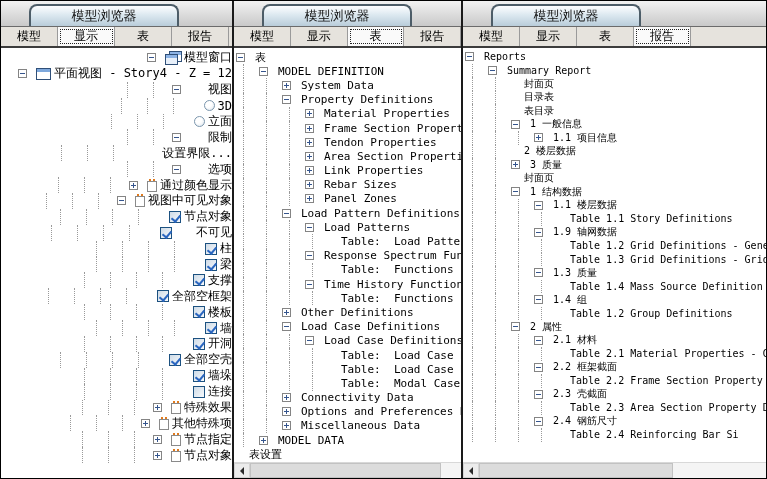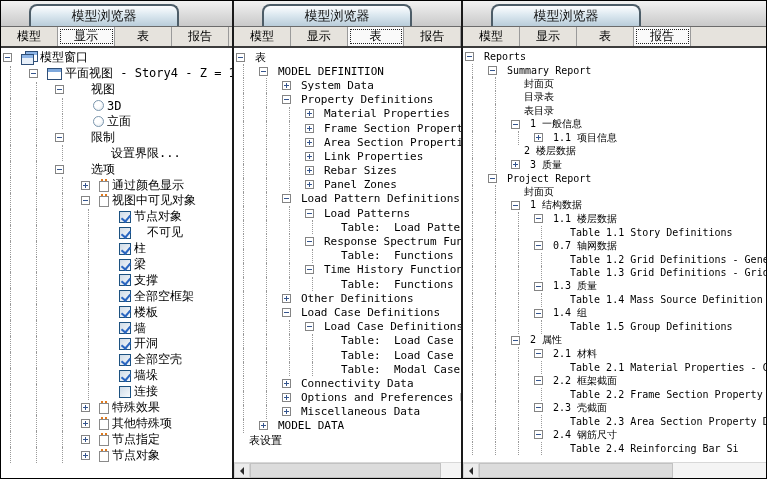--- a/index.html
+++ b/index.html
@@ -22,21 +22,21 @@
 
   
   .subtabs { height:21px; background:#e6e3dd; border-bottom:2px solid #3c3c3c; display:flex; flex:none; }
   .subtab { width:57px; height:100%; display:flex; align-items:center; justify-content:center;
     font-size:12px; color:#000; border-right:1px solid #9a9a9a; cursor:default; }
   .subtab.active { background:#fafafa; outline:1px dotted #222; outline-offset:-3px; }
 
   
   .tree { flex:1; overflow:hidden; padding-top:2px; padding-left:2px; background:#fff; }
   .row { display:flex; align-items:center; white-space:pre; }
-  .p-left  .row { height:15.9px; font-size:12px; }
+  .p-left  .row { height:15.9px; font-size:12px;justify-content:flex-end; }
   .p-mid   .row { height:14.2px; font-size:11px; }
   .p-right .row { height:13.5px; font-size:10px; }
   .row .label { font-family:"DejaVu Sans Mono","DejaVu Sans",monospace; color:#000; padding-left:3px; white-space:pre; }
 
   .indent { align-self:stretch; flex:none; position:relative; }
   .p-left .indent { width:26px; }
   .p-mid .indent, .p-right .indent { width:23px; }
   .indent::before { content:""; position:absolute; left:7px; top:0; bottom:0; border-left:1px dotted #9a9a9a; }
 
   .ecell { width:16px; flex:none; display:flex; align-items:center; }
@@ -98,21 +98,21 @@
         <div class="row"><span class="indent"></span><span class="ecell"><span class="expbox"></span></span><span class="icon icon-view"></span><span class="label">平面视图 - Story4 - Z = 12</span></div>
         <div class="row"><span class="indent"></span><span class="indent"></span><span class="ecell"><span class="expbox"></span></span><span class="icon icon-blank"></span><span class="label">视图</span></div>
         <div class="row"><span class="indent"></span><span class="indent"></span><span class="indent"></span><span class="scell"><span class="stub"></span></span><span class="icon icon-radio"></span><span class="label">3D</span></div>
         <div class="row"><span class="indent"></span><span class="indent"></span><span class="indent"></span><span class="scell"><span class="stub"></span></span><span class="icon icon-radio"></span><span class="label">立面</span></div>
         <div class="row"><span class="indent"></span><span class="indent"></span><span class="ecell"><span class="expbox"></span></span><span class="icon icon-blank"></span><span class="label">限制</span></div>
         <div class="row"><span class="indent"></span><span class="indent"></span><span class="indent"></span><span class="scell"><span class="stub"></span></span><span class="icon icon-blank"></span><span class="label">设置界限...</span></div>
         <div class="row"><span class="indent"></span><span class="indent"></span><span class="ecell"><span class="expbox"></span></span><span class="icon icon-blank"></span><span class="label">选项</span></div>
         <div class="row"><span class="indent"></span><span class="indent"></span><span class="indent"></span><span class="ecell"><span class="expbox plus"></span></span><span class="icon icon-note"></span><span class="label">通过颜色显示</span></div>
         <div class="row"><span class="indent"></span><span class="indent"></span><span class="indent"></span><span class="ecell"><span class="expbox"></span></span><span class="icon icon-note"></span><span class="label">视图中可见对象</span></div>
         <div class="row"><span class="indent"></span><span class="indent"></span><span class="indent"></span><span class="indent"></span><span class="scell"><span class="stub"></span></span><span class="icon icon-check checked"></span><span class="label">节点对象</span></div>
-        <div class="row"><span class="indent"></span><span class="indent"></span><span class="indent"></span><span class="indent"></span><span class="scell"><span class="stub"></span></span><span class="icon icon-check checked"></span><span class="label" style="padding-left: 16px;">不可见</span></div>
+        <div class="row"><span class="indent"></span><span class="indent"></span><span class="indent"></span><span class="indent"></span><span class="scell"><span class="stub"></span></span><span class="icon icon-check checked"></span><span class="label" style="padding-left: 24px;">不可见</span></div>
         <div class="row"><span class="indent"></span><span class="indent"></span><span class="indent"></span><span class="indent"></span><span class="scell"><span class="stub"></span></span><span class="icon icon-check checked"></span><span class="label">柱</span></div>
         <div class="row"><span class="indent"></span><span class="indent"></span><span class="indent"></span><span class="indent"></span><span class="scell"><span class="stub"></span></span><span class="icon icon-check checked"></span><span class="label">梁</span></div>
         <div class="row"><span class="indent"></span><span class="indent"></span><span class="indent"></span><span class="indent"></span><span class="scell"><span class="stub"></span></span><span class="icon icon-check checked"></span><span class="label">支撑</span></div>
         <div class="row"><span class="indent"></span><span class="indent"></span><span class="indent"></span><span class="indent"></span><span class="scell"><span class="stub"></span></span><span class="icon icon-check checked"></span><span class="label">全部空框架</span></div>
         <div class="row"><span class="indent"></span><span class="indent"></span><span class="indent"></span><span class="indent"></span><span class="scell"><span class="stub"></span></span><span class="icon icon-check checked"></span><span class="label">楼板</span></div>
         <div class="row"><span class="indent"></span><span class="indent"></span><span class="indent"></span><span class="indent"></span><span class="scell"><span class="stub"></span></span><span class="icon icon-check checked"></span><span class="label">墙</span></div>
         <div class="row"><span class="indent"></span><span class="indent"></span><span class="indent"></span><span class="indent"></span><span class="scell"><span class="stub"></span></span><span class="icon icon-check checked"></span><span class="label">开洞</span></div>
         <div class="row"><span class="indent"></span><span class="indent"></span><span class="indent"></span><span class="indent"></span><span class="scell"><span class="stub"></span></span><span class="icon icon-check checked"></span><span class="label">全部空壳</span></div>
         <div class="row"><span class="indent"></span><span class="indent"></span><span class="indent"></span><span class="indent"></span><span class="scell"><span class="stub"></span></span><span class="icon icon-check checked"></span><span class="label">墙垛</span></div>
         <div class="row"><span class="indent"></span><span class="indent"></span><span class="indent"></span><span class="indent"></span><span class="scell"><span class="stub"></span></span><span class="icon icon-check"></span><span class="label">连接</span></div>
@@ -133,20 +133,21 @@
       <div class="subtab active">表</div>
       <div class="subtab">报告</div>
     </div>
     <div class="tree">
         <div class="row"><span class="ecell"><span class="expbox"></span></span><span class="label">表</span></div>
         <div class="row"><span class="indent"></span><span class="ecell"><span class="expbox"></span></span><span class="label">MODEL DEFINITION</span></div>
         <div class="row"><span class="indent"></span><span class="indent"></span><span class="ecell"><span class="expbox plus"></span></span><span class="label">System Data</span></div>
         <div class="row"><span class="indent"></span><span class="indent"></span><span class="ecell"><span class="expbox"></span></span><span class="label">Property Definitions</span></div>
         <div class="row"><span class="indent"></span><span class="indent"></span><span class="indent"></span><span class="ecell"><span class="expbox plus"></span></span><span class="label">Material Properties</span></div>
         <div class="row"><span class="indent"></span><span class="indent"></span><span class="indent"></span><span class="ecell"><span class="expbox plus"></span></span><span class="label">Frame Section Properties</span></div>
+        <div class="row"><span class="indent"></span><span class="indent"></span><span class="indent"></span><span class="ecell"><span class="expbox plus"></span></span><span class="label">Tendon Properties</span></div>
         <div class="row"><span class="indent"></span><span class="indent"></span><span class="indent"></span><span class="ecell"><span class="expbox plus"></span></span><span class="label">Area Section Properties</span></div>
         <div class="row"><span class="indent"></span><span class="indent"></span><span class="indent"></span><span class="ecell"><span class="expbox plus"></span></span><span class="label">Link Properties</span></div>
         <div class="row"><span class="indent"></span><span class="indent"></span><span class="indent"></span><span class="ecell"><span class="expbox plus"></span></span><span class="label">Rebar Sizes</span></div>
         <div class="row"><span class="indent"></span><span class="indent"></span><span class="indent"></span><span class="ecell"><span class="expbox plus"></span></span><span class="label">Panel Zones</span></div>
         <div class="row"><span class="indent"></span><span class="indent"></span><span class="ecell"><span class="expbox"></span></span><span class="label">Load Pattern Definitions</span></div>
         <div class="row"><span class="indent"></span><span class="indent"></span><span class="indent"></span><span class="ecell"><span class="expbox"></span></span><span class="label">Load Patterns</span></div>
         <div class="row"><span class="indent"></span><span class="indent"></span><span class="indent"></span><span class="indent"></span><span class="scell"><span class="stub"></span></span><span class="label">Table:  Load Pattern</span></div>
         <div class="row"><span class="indent"></span><span class="indent"></span><span class="indent"></span><span class="ecell"><span class="expbox"></span></span><span class="label">Response Spectrum Functi</span></div>
         <div class="row"><span class="indent"></span><span class="indent"></span><span class="indent"></span><span class="indent"></span><span class="scell"><span class="stub"></span></span><span class="label">Table:  Functions - R</span></div>
         <div class="row"><span class="indent"></span><span class="indent"></span><span class="indent"></span><span class="ecell"><span class="expbox"></span></span><span class="label">Time History Functions</span></div>
@@ -182,32 +183,31 @@
     <div class="tree">
         <div class="row"><span class="ecell"><span class="expbox"></span></span><span class="label">Reports</span></div>
         <div class="row"><span class="indent"></span><span class="ecell"><span class="expbox"></span></span><span class="label">Summary Report</span></div>
         <div class="row"><span class="indent"></span><span class="indent"></span><span class="scell"><span class="stub"></span></span><span class="label">封面页</span></div>
         <div class="row"><span class="indent"></span><span class="indent"></span><span class="scell"><span class="stub"></span></span><span class="label">目录表</span></div>
         <div class="row"><span class="indent"></span><span class="indent"></span><span class="scell"><span class="stub"></span></span><span class="label">表目录</span></div>
         <div class="row"><span class="indent"></span><span class="indent"></span><span class="ecell"><span class="expbox"></span></span><span class="label">1 一般信息</span></div>
         <div class="row"><span class="indent"></span><span class="indent"></span><span class="indent"></span><span class="ecell"><span class="expbox plus"></span></span><span class="label">1.1 项目信息</span></div>
         <div class="row"><span class="indent"></span><span class="indent"></span><span class="scell"><span class="stub"></span></span><span class="label">2 楼层数据</span></div>
         <div class="row"><span class="indent"></span><span class="indent"></span><span class="ecell"><span class="expbox plus"></span></span><span class="label">3 质量</span></div>
-        <div class="row"><span class="indent"></span><span class="ecell"><span class="expbox"></span></span><span class="label">Project Report</span></div>
         <div class="row"><span class="indent"></span><span class="indent"></span><span class="scell"><span class="stub"></span></span><span class="label">封面页</span></div>
         <div class="row"><span class="indent"></span><span class="indent"></span><span class="ecell"><span class="expbox"></span></span><span class="label">1 结构数据</span></div>
         <div class="row"><span class="indent"></span><span class="indent"></span><span class="indent"></span><span class="ecell"><span class="expbox"></span></span><span class="label">1.1 楼层数据</span></div>
         <div class="row"><span class="indent"></span><span class="indent"></span><span class="indent"></span><span class="indent"></span><span class="scell"><span class="stub"></span></span><span class="label">Table 1.1 Story Definitions</span></div>
-        <div class="row"><span class="indent"></span><span class="indent"></span><span class="indent"></span><span class="ecell"><span class="expbox"></span></span><span class="label">0.7 轴网数据</span></div>
+        <div class="row"><span class="indent"></span><span class="indent"></span><span class="indent"></span><span class="ecell"><span class="expbox"></span></span><span class="label">1.9 轴网数据</span></div>
         <div class="row"><span class="indent"></span><span class="indent"></span><span class="indent"></span><span class="indent"></span><span class="scell"><span class="stub"></span></span><span class="label">Table 1.2 Grid Definitions - Gener</span></div>
         <div class="row"><span class="indent"></span><span class="indent"></span><span class="indent"></span><span class="indent"></span><span class="scell"><span class="stub"></span></span><span class="label">Table 1.3 Grid Definitions - Grid</span></div>
         <div class="row"><span class="indent"></span><span class="indent"></span><span class="indent"></span><span class="ecell"><span class="expbox"></span></span><span class="label">1.3 质量</span></div>
         <div class="row"><span class="indent"></span><span class="indent"></span><span class="indent"></span><span class="indent"></span><span class="scell"><span class="stub"></span></span><span class="label">Table 1.4 Mass Source Definition</span></div>
         <div class="row"><span class="indent"></span><span class="indent"></span><span class="indent"></span><span class="ecell"><span class="expbox"></span></span><span class="label">1.4 组</span></div>
-        <div class="row"><span class="indent"></span><span class="indent"></span><span class="indent"></span><span class="indent"></span><span class="scell"><span class="stub"></span></span><span class="label">Table 1.5 Group Definitions</span></div>
+        <div class="row"><span class="indent"></span><span class="indent"></span><span class="indent"></span><span class="indent"></span><span class="scell"><span class="stub"></span></span><span class="label">Table 1.2 Group Definitions</span></div>
         <div class="row"><span class="indent"></span><span class="indent"></span><span class="ecell"><span class="expbox"></span></span><span class="label">2 属性</span></div>
         <div class="row"><span class="indent"></span><span class="indent"></span><span class="indent"></span><span class="ecell"><span class="expbox"></span></span><span class="label">2.1 材料</span></div>
         <div class="row"><span class="indent"></span><span class="indent"></span><span class="indent"></span><span class="indent"></span><span class="scell"><span class="stub"></span></span><span class="label">Table 2.1 Material Properties - Ge</span></div>
         <div class="row"><span class="indent"></span><span class="indent"></span><span class="indent"></span><span class="ecell"><span class="expbox"></span></span><span class="label">2.2 框架截面</span></div>
         <div class="row"><span class="indent"></span><span class="indent"></span><span class="indent"></span><span class="indent"></span><span class="scell"><span class="stub"></span></span><span class="label">Table 2.2 Frame Section Property D</span></div>
         <div class="row"><span class="indent"></span><span class="indent"></span><span class="indent"></span><span class="ecell"><span class="expbox"></span></span><span class="label">2.3 壳截面</span></div>
         <div class="row"><span class="indent"></span><span class="indent"></span><span class="indent"></span><span class="indent"></span><span class="scell"><span class="stub"></span></span><span class="label">Table 2.3 Area Section Property De</span></div>
         <div class="row"><span class="indent"></span><span class="indent"></span><span class="indent"></span><span class="ecell"><span class="expbox"></span></span><span class="label">2.4 钢筋尺寸</span></div>
         <div class="row"><span class="indent"></span><span class="indent"></span><span class="indent"></span><span class="indent"></span><span class="scell"><span class="stub"></span></span><span class="label">Table 2.4 Reinforcing Bar Si</span></div>
       </div>

